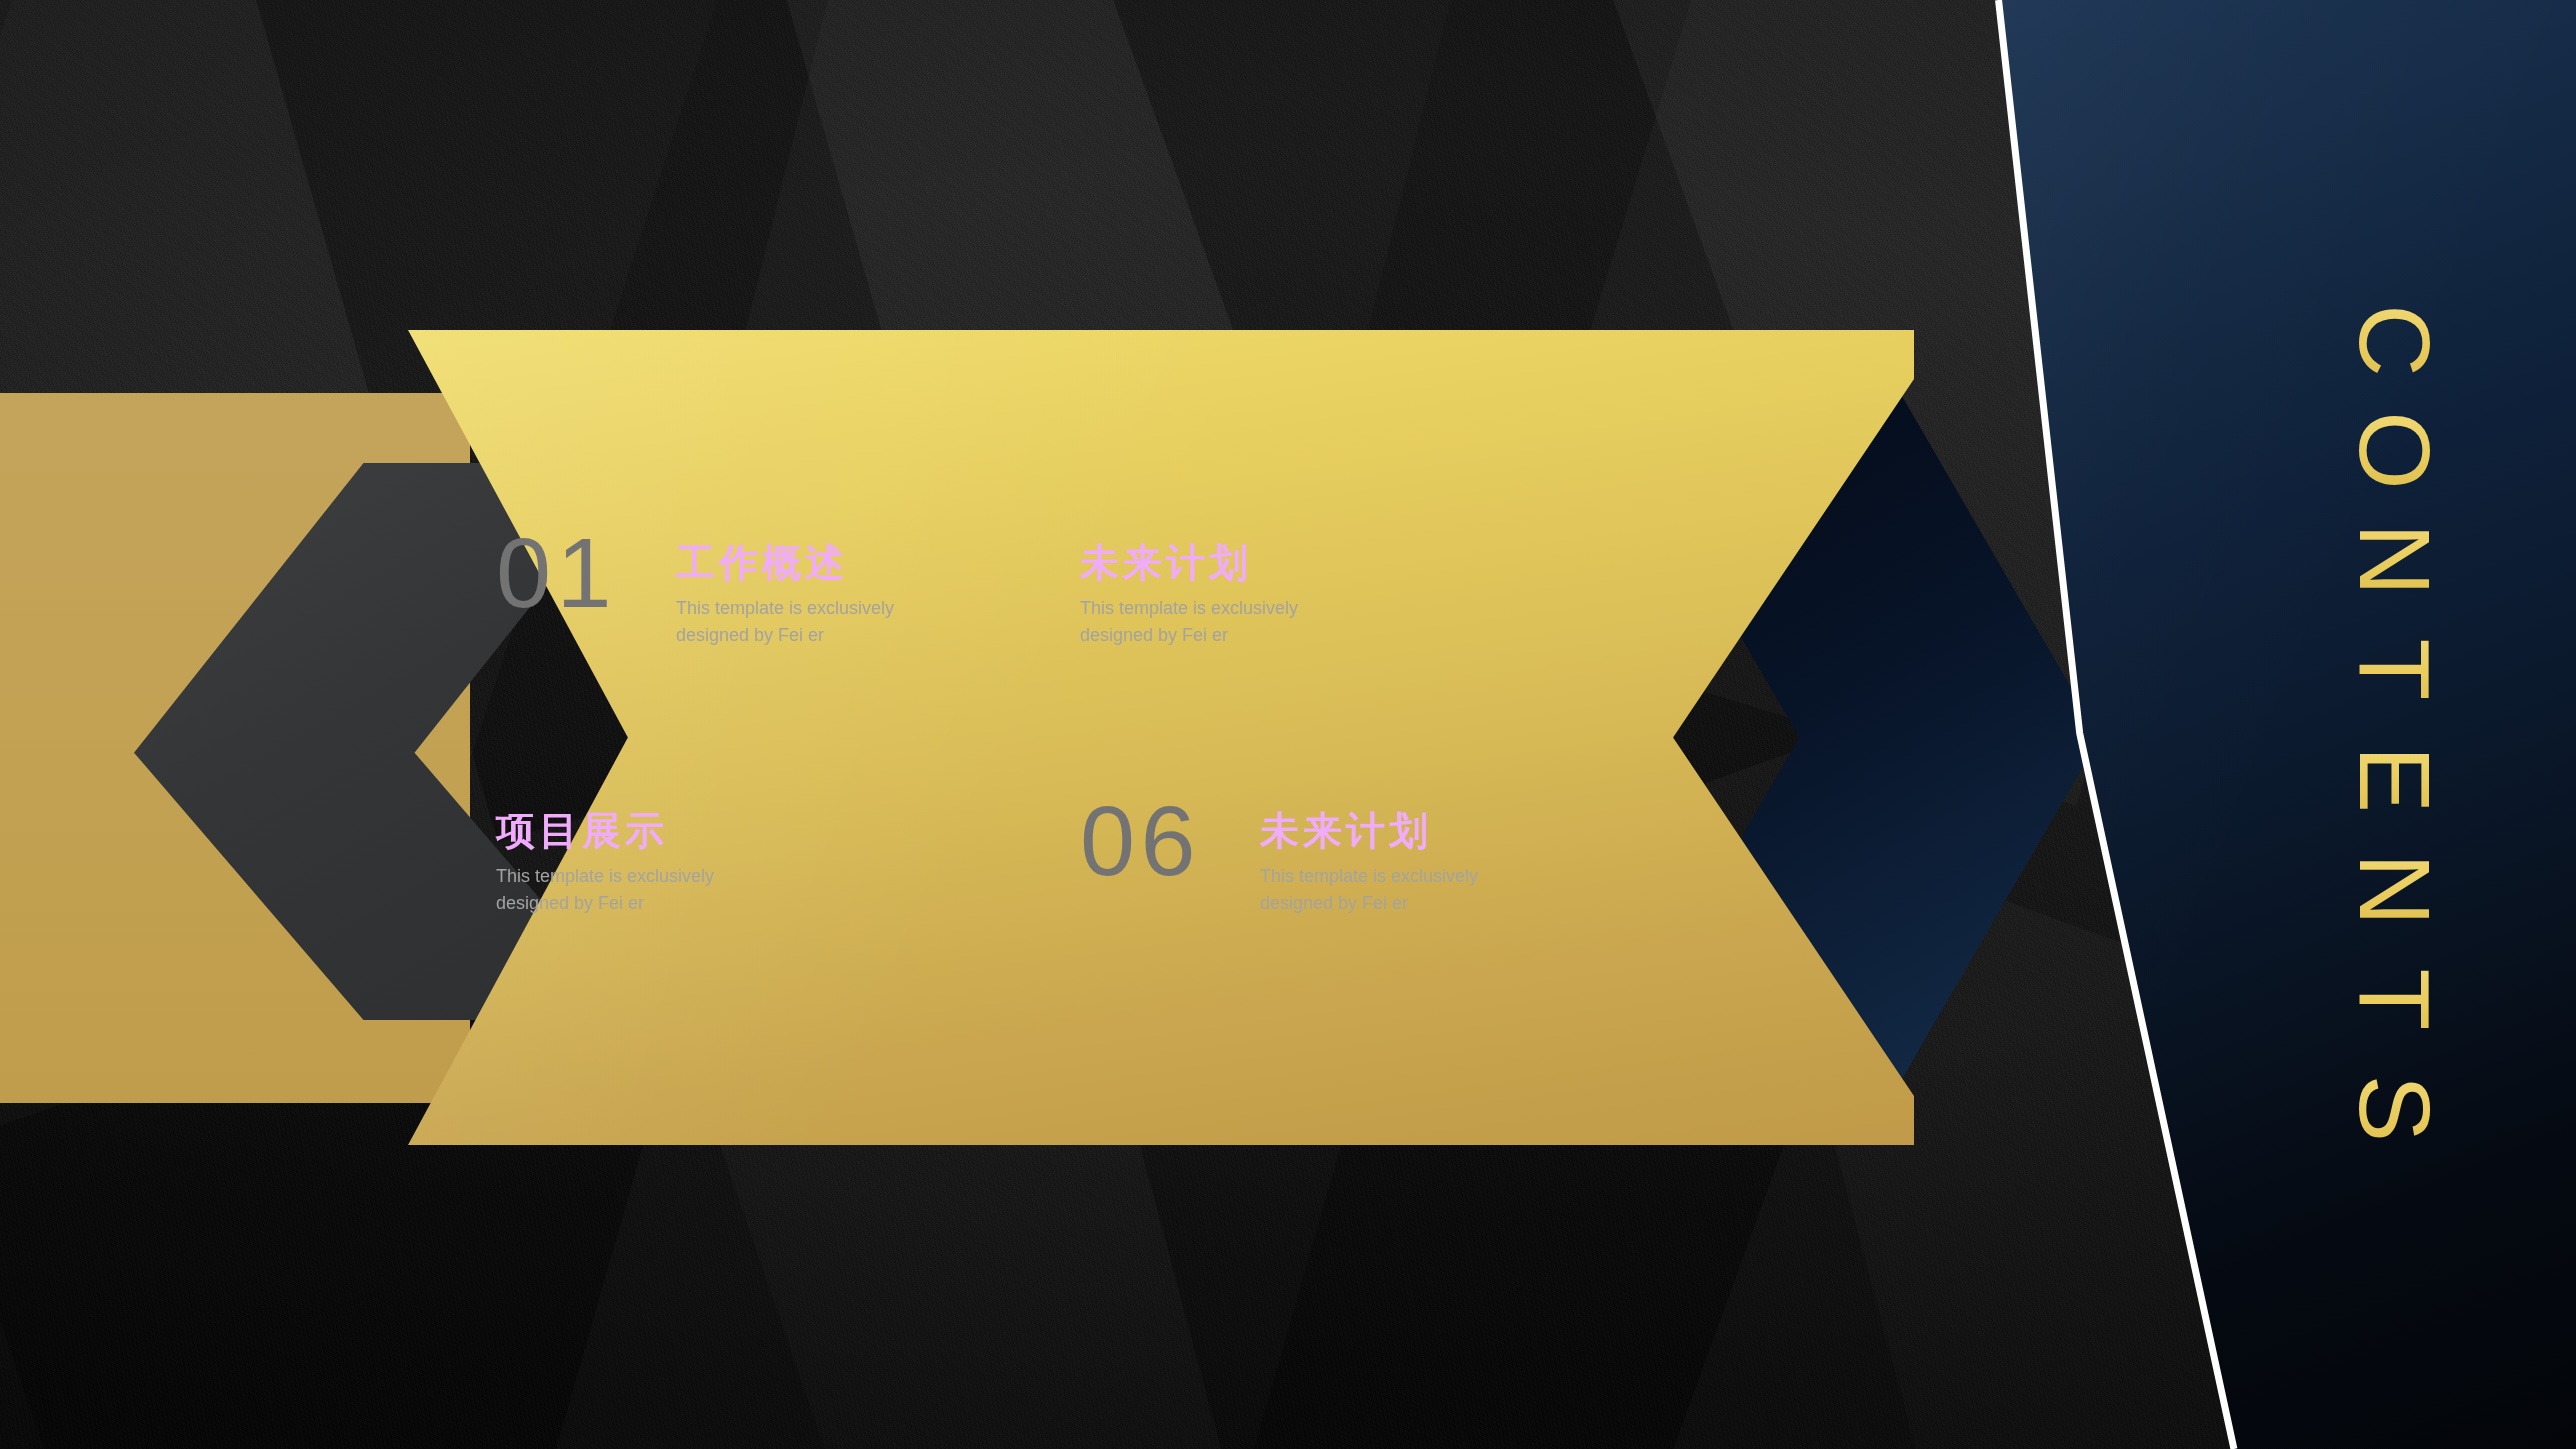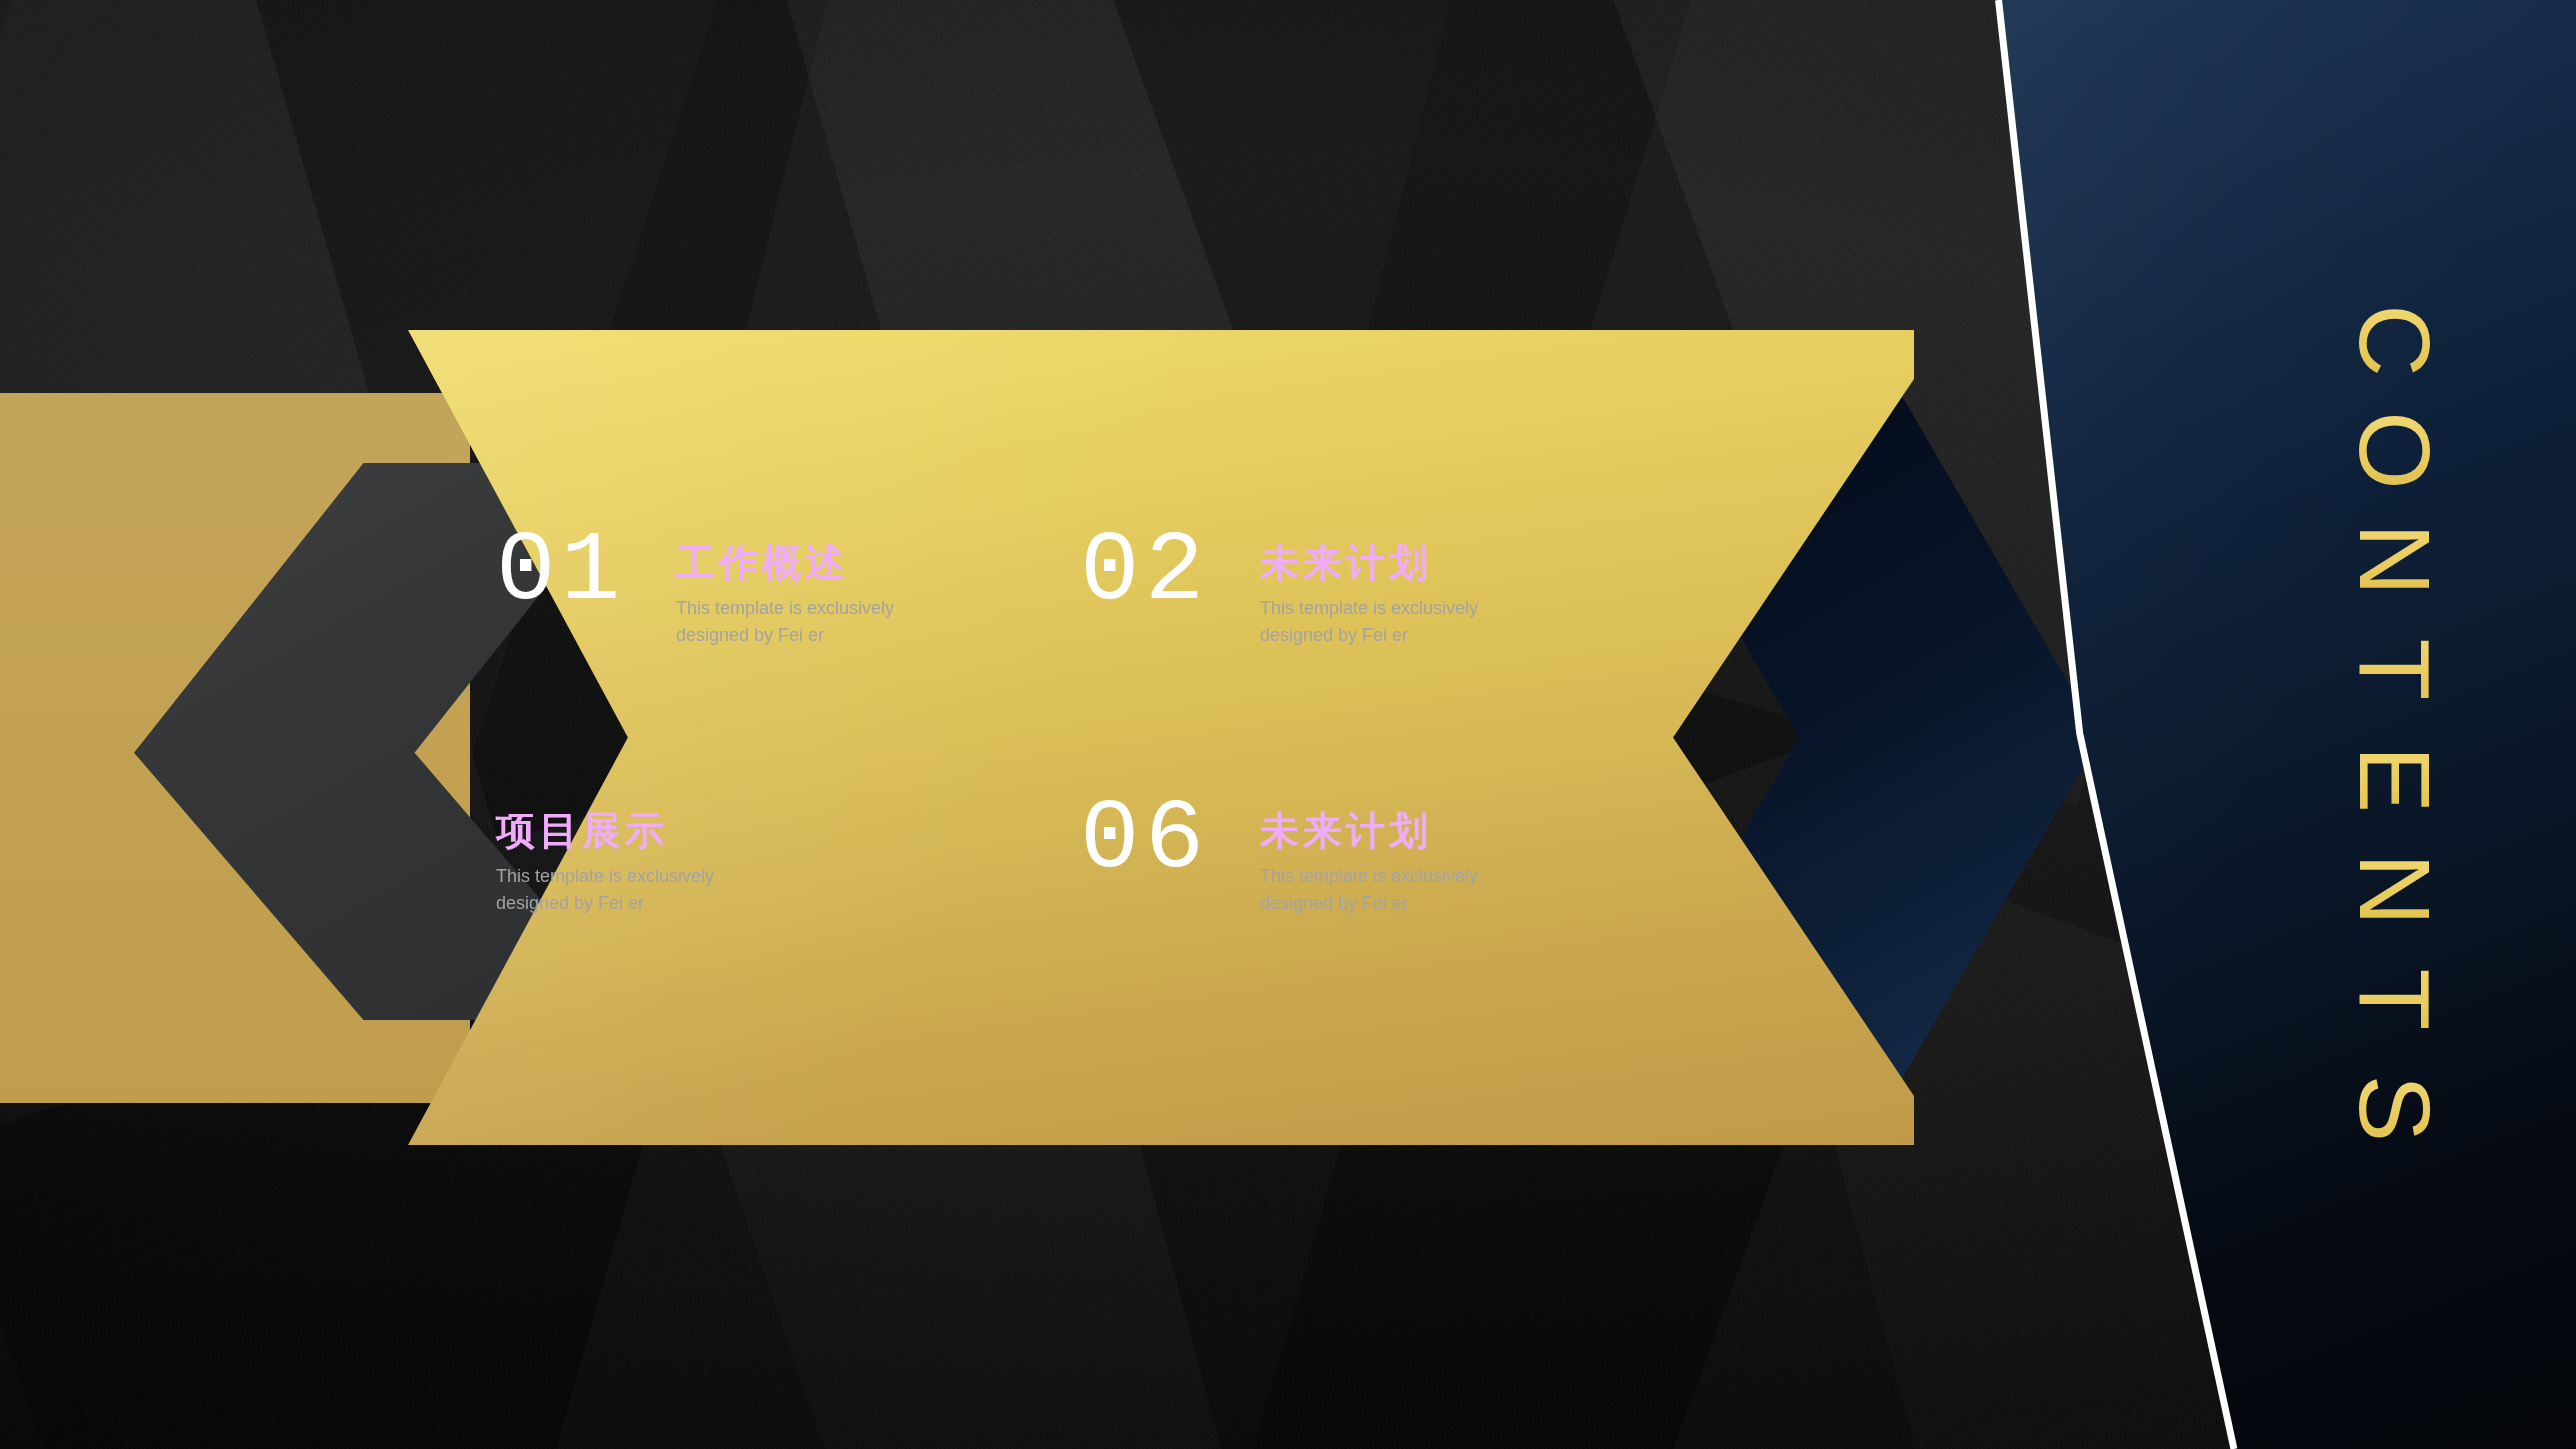--- a/index.html
+++ b/index.html
@@ -150,22 +150,22 @@
   .items {
     position:absolute;
     left:496px; top:530px;
     width:1047px;
     display:grid;
     grid-template-columns:584px 463px;
     grid-template-rows:268px 268px;
   }
   .item { display:flex; align-items:flex-start; }
   .item-num {
-    color:#ffffff;
-    font-family:Liberation Mono, monospace;
+    color:#737373;
+    font-family:Liberation Sans, sans-serif;
     font-size:99px;
     font-weight:400;
     line-height:1;
     letter-spacing:5.4px;
     margin-top:-6.7px;
     width:180px;
     flex:0 0 180px;
   }
   .item-body { padding-top:12px; }
   .item-title {
@@ -241,21 +241,20 @@
 
     <div class="item">
       <div class="item-num">01</div>
       <div class="item-body">
         <div class="item-title">工作概述</div>
         <div class="item-desc">This template is exclusively designed by Fei er</div>
       </div>
     </div>
 
     <div class="item">
-      <div class="item-num">02</div>
       <div class="item-body">
         <div class="item-title">未来计划</div>
         <div class="item-desc">This template is exclusively designed by Fei er</div>
       </div>
     </div>
 
     <div class="item">
       <div class="item-body">
         <div class="item-title">项目展示</div>
         <div class="item-desc">This template is exclusively designed by Fei er</div>

